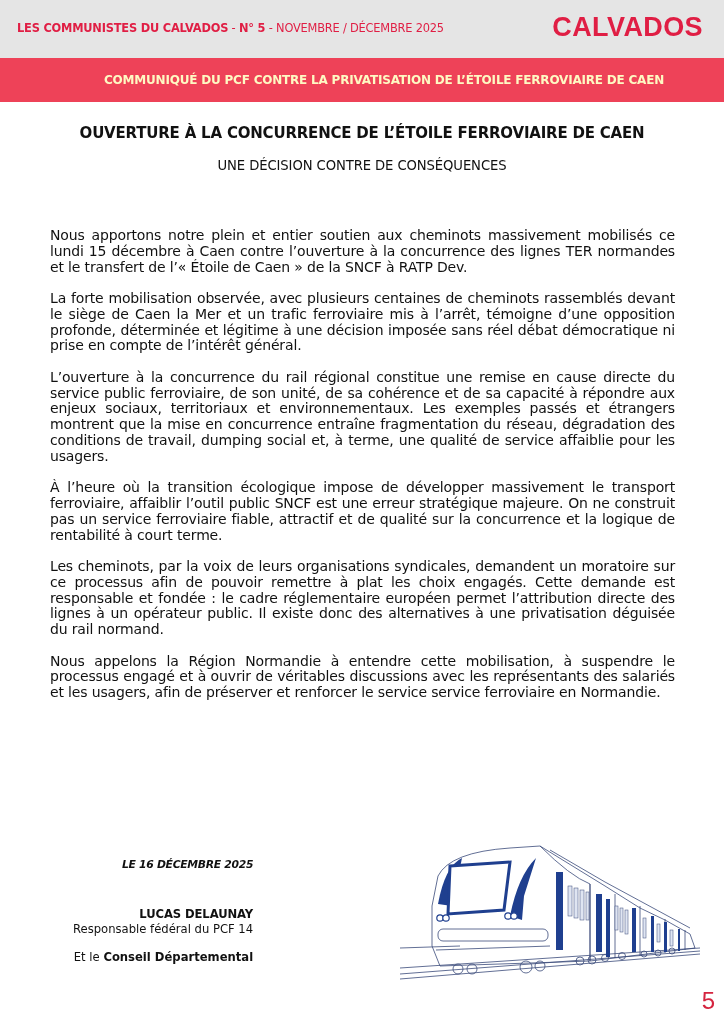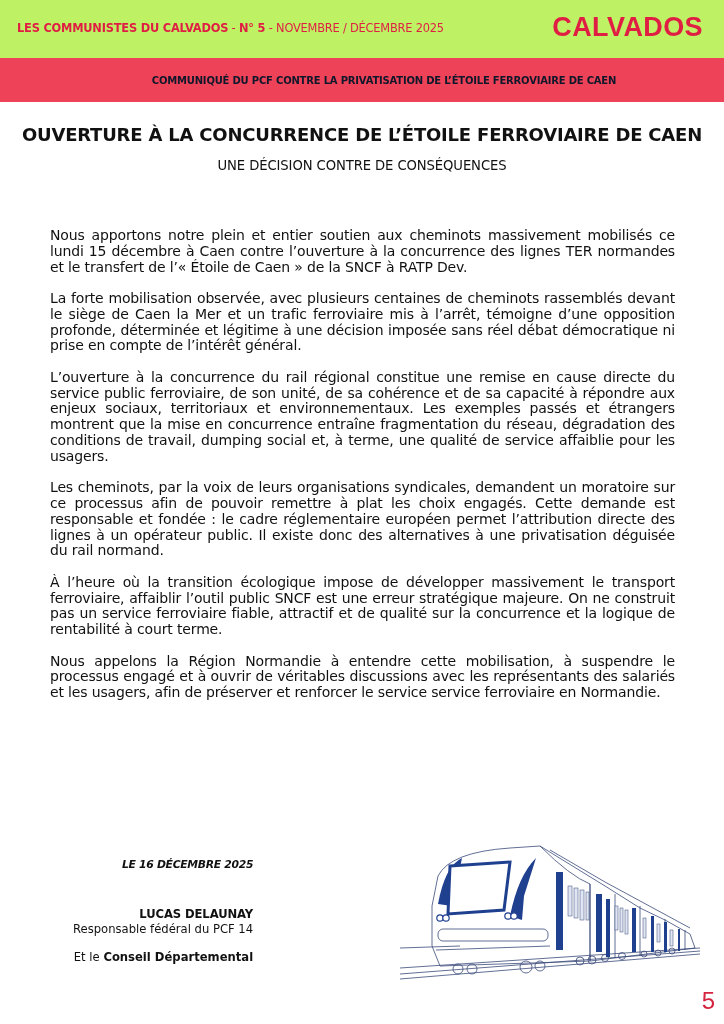--- a/index.html
+++ b/index.html
@@ -3,43 +3,43 @@
 <meta charset="utf-8">
 <style>
   html, body { margin: 0; padding: 0; }
   body {
     width: 724px; height: 1024px; position: relative; overflow: hidden;
     background: #ffffff; color: #111111;
     font-family: "DejaVu Sans", sans-serif;
   }
   .topbar {
     position: absolute; left: 0; top: 0; width: 724px; height: 58px;
-    background: #bef264;
+    background: #e5e5e5;
   }
   .topbar .issue {
     position: absolute; left: 17px; top: 21px;
     font-size: 11.4px; color: #e01e44; letter-spacing: -0.2px; white-space: nowrap;
   }
   .topbar .issue b { font-weight: bold; }
   .topbar .region {
     position: absolute; right: 21px; top: 12px;
     font-family: "Liberation Sans", sans-serif;
     font-weight: bold; font-size: 27px; color: #e01e44; letter-spacing: 0.4px;
   }
   .banner {
     position: absolute; left: 0; top: 58px; width: 724px; height: 44px;
     background: #ee4258;
     display: flex; align-items: center; justify-content: center;
   }
   .banner span {
-    color: #0f172a; font-weight: bold; font-size: 10px; letter-spacing: -0.2px; white-space: nowrap; margin-left: 44px;
+    color: #fef9c3; font-weight: bold; font-size: 12px; letter-spacing: -0.2px; white-space: nowrap; margin-left: 44px;
   }
   .headline {
     position: absolute; left: 0; width: 724px; top: 124px;
-    text-align: center; font-weight: bold; font-size: 18px; letter-spacing: -0.2px;
+    text-align: center; font-weight: bold; font-size: 15px; letter-spacing: -0.2px;
   }
   .subhead {
     position: absolute; left: 0; width: 724px; top: 158px;
     text-align: center; font-size: 13.2px; line-height: 16px; letter-spacing: -0.1px;
   }
   .body-text {
     position: absolute; left: 50px; width: 625px; top: 228px;
     font-size: 14px; line-height: 15.8px; text-align: justify; letter-spacing: -0.15px;
   }
   .body-text p { margin: 0 0 15.6px 0; }
@@ -76,22 +76,22 @@
 <div class="headline">OUVERTURE À LA CONCURRENCE DE L’ÉTOILE FERROVIAIRE DE CAEN</div>
 
 <div class="subhead">
   <div>UNE DÉCISION CONTRE DE CONSÉQUENCES</div>
 </div>
 
 <div class="body-text">
   <p>Nous apportons notre plein et entier soutien aux cheminots massivement mobilisés ce lundi 15 décembre à Caen contre l’ouverture à la concurrence des lignes TER normandes et le transfert de l’« Étoile de Caen » de la SNCF à RATP Dev.</p>
   <p>La forte mobilisation observée, avec plusieurs centaines de cheminots rassemblés devant le siège de Caen la Mer et un trafic ferroviaire mis à l’arrêt, témoigne d’une opposition profonde, déterminée et légitime à une décision imposée sans réel débat démocratique ni prise en compte de l’intérêt général.</p>
   <p>L’ouverture à la concurrence du rail régional constitue une remise en cause directe du service public ferroviaire, de son unité, de sa cohérence et de sa capacité à répondre aux enjeux sociaux, territoriaux et environnementaux. Les exemples passés et étrangers montrent que la mise en concurrence entraîne fragmentation du réseau, dégradation des conditions de travail, dumping social et, à terme, une qualité de service affaiblie pour les usagers.</p>
+  <p>À l’heure où la transition écologique impose de développer massivement le transport ferroviaire, affaiblir l’outil public SNCF est une erreur stratégique majeure. On ne construit pas un service ferroviaire fiable, attractif et de qualité sur la concurrence et la logique de rentabilité à court terme.</p>
   <p>Les cheminots, par la voix de leurs organisations syndicales, demandent un moratoire sur ce processus afin de pouvoir remettre à plat les choix engagés. Cette demande est responsable et fondée : le cadre réglementaire européen permet l’attribution directe des lignes à un opérateur public. Il existe donc des alternatives à une privatisation déguisée du rail normand.</p>
-  <p>À l’heure où la transition écologique impose de développer massivement le transport ferroviaire, affaiblir l’outil public SNCF est une erreur stratégique majeure. On ne construit pas un service ferroviaire fiable, attractif et de qualité sur la concurrence et la logique de rentabilité à court terme.</p>
   <p>Nous appelons la Région Normandie à entendre cette mobilisation, à suspendre le processus engagé et à ouvrir de véritables discussions avec les représentants des salariés et les usagers, afin de préserver et renforcer le service service ferroviaire en Normandie.</p>
 </div>
 
 <div class="signature">
   <div class="date">LE 16 DÉCEMBRE 2025</div>
   <div class="name">LUCAS DELAUNAY</div>
   <div class="role">Responsable fédéral du PCF 14</div>
   <div class="council"><span>Et le </span><b>Conseil Départemental</b></div>
 </div>
 

